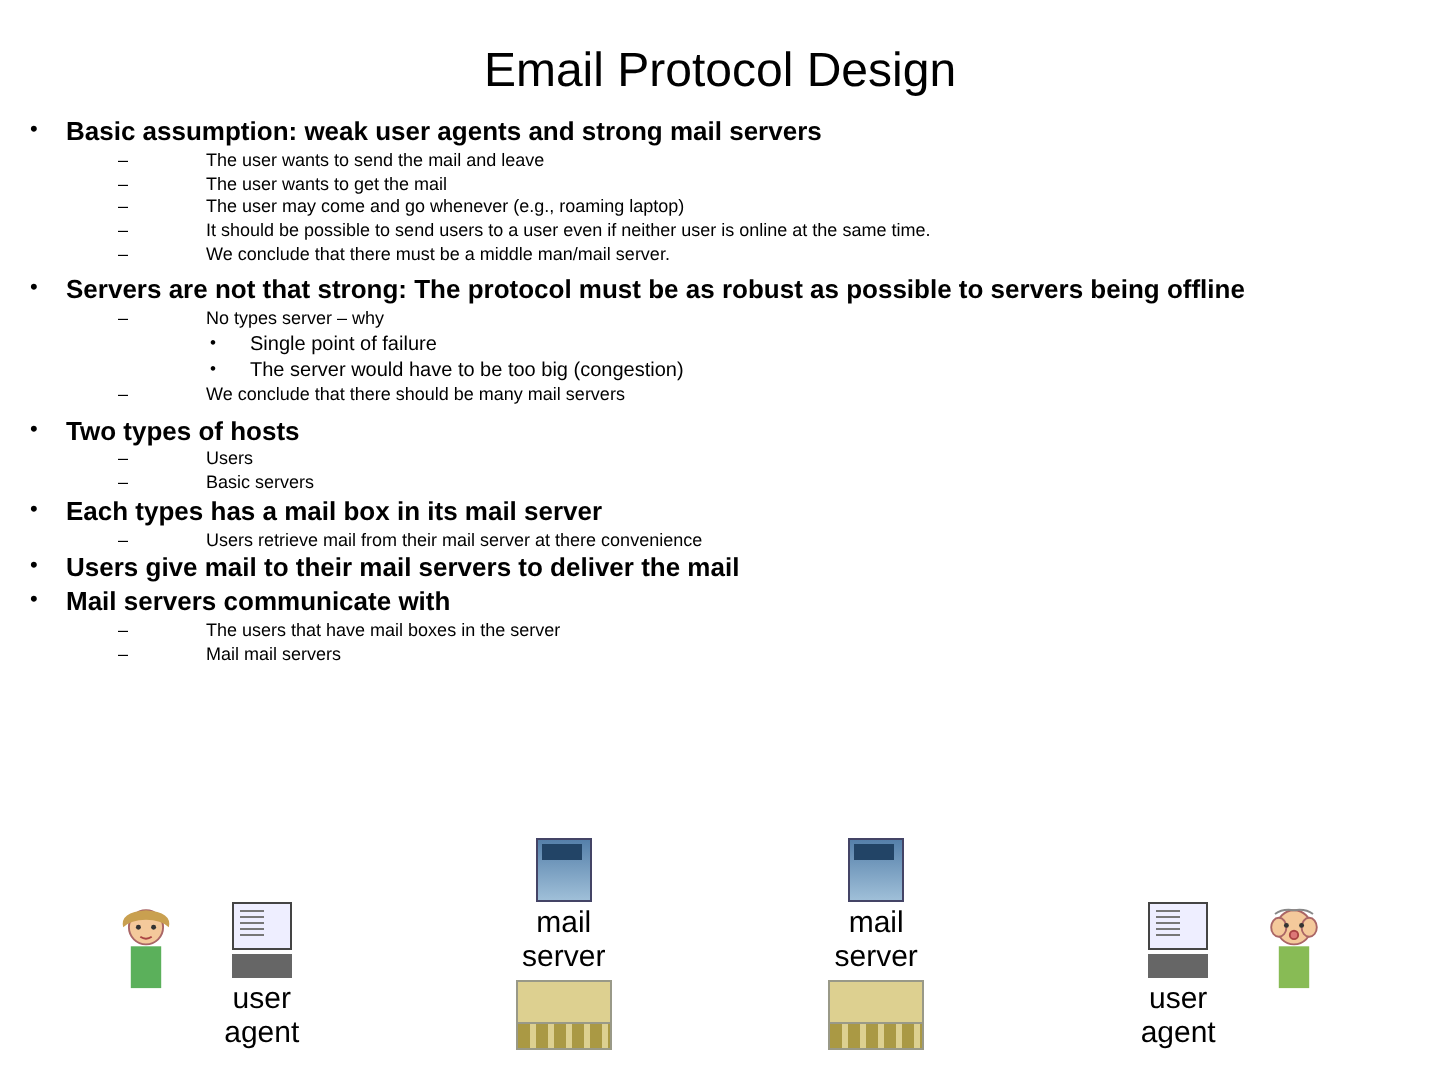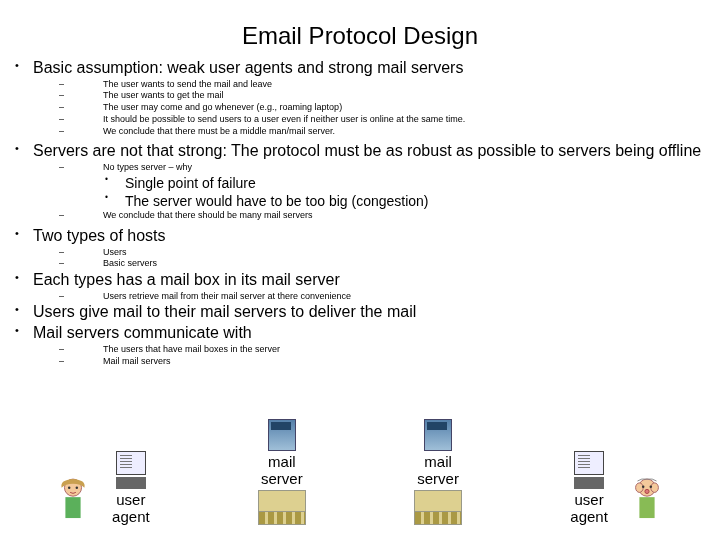--- a/index.html
+++ b/index.html
@@ -14,41 +14,40 @@
   }
   h1 {
     text-align: center;
     font-size: 24px;
     font-weight: normal;
     margin: 12px 0 8px 0;
   }
   .bullets { font-size: 11px; line-height: 1.3; }
   .l1 { margin-left: 0; display: flex; }
   .l1 .dot { width: 18px; flex-shrink: 0; }
-  .l1 .txt { flex: 1; font-size: 16px; }
+  .l1 .txt { flex: 1; font-size: 13px; font-weight: bold; }
   .l2 { margin-left: 44px; display: flex; }
   .l2 .dot { width: 20px; flex-shrink: 0; font-size: 9px; }
   .l2 .txt { flex: 1; font-size: 9px; margin-left: 24px; }
   .l3 { margin-left: 90px; display: flex; }
   .l3 .dot { width: 20px; flex-shrink: 0; font-size: 8.5px; }
-  .l3 .txt { flex: 1; font-size: 14px; }
+  .l3 .txt { flex: 1; font-size: 10px; }
   .sp { height: 4px; }
   .diagram {
     position: absolute;
     bottom: 15px;
     left: 0;
     width: 720px;
     height: 120px;
     display: flex;
     align-items: flex-end;
     justify-content: space-around;
   }
   .dgroup {
     display: flex;
-    align-items: flex-end;
     gap: 20px;
   }
   .person {
     width: 38px;
     height: 50px;
   }
   .computer {
     display: flex;
     flex-direction: column;
     align-items: center;

